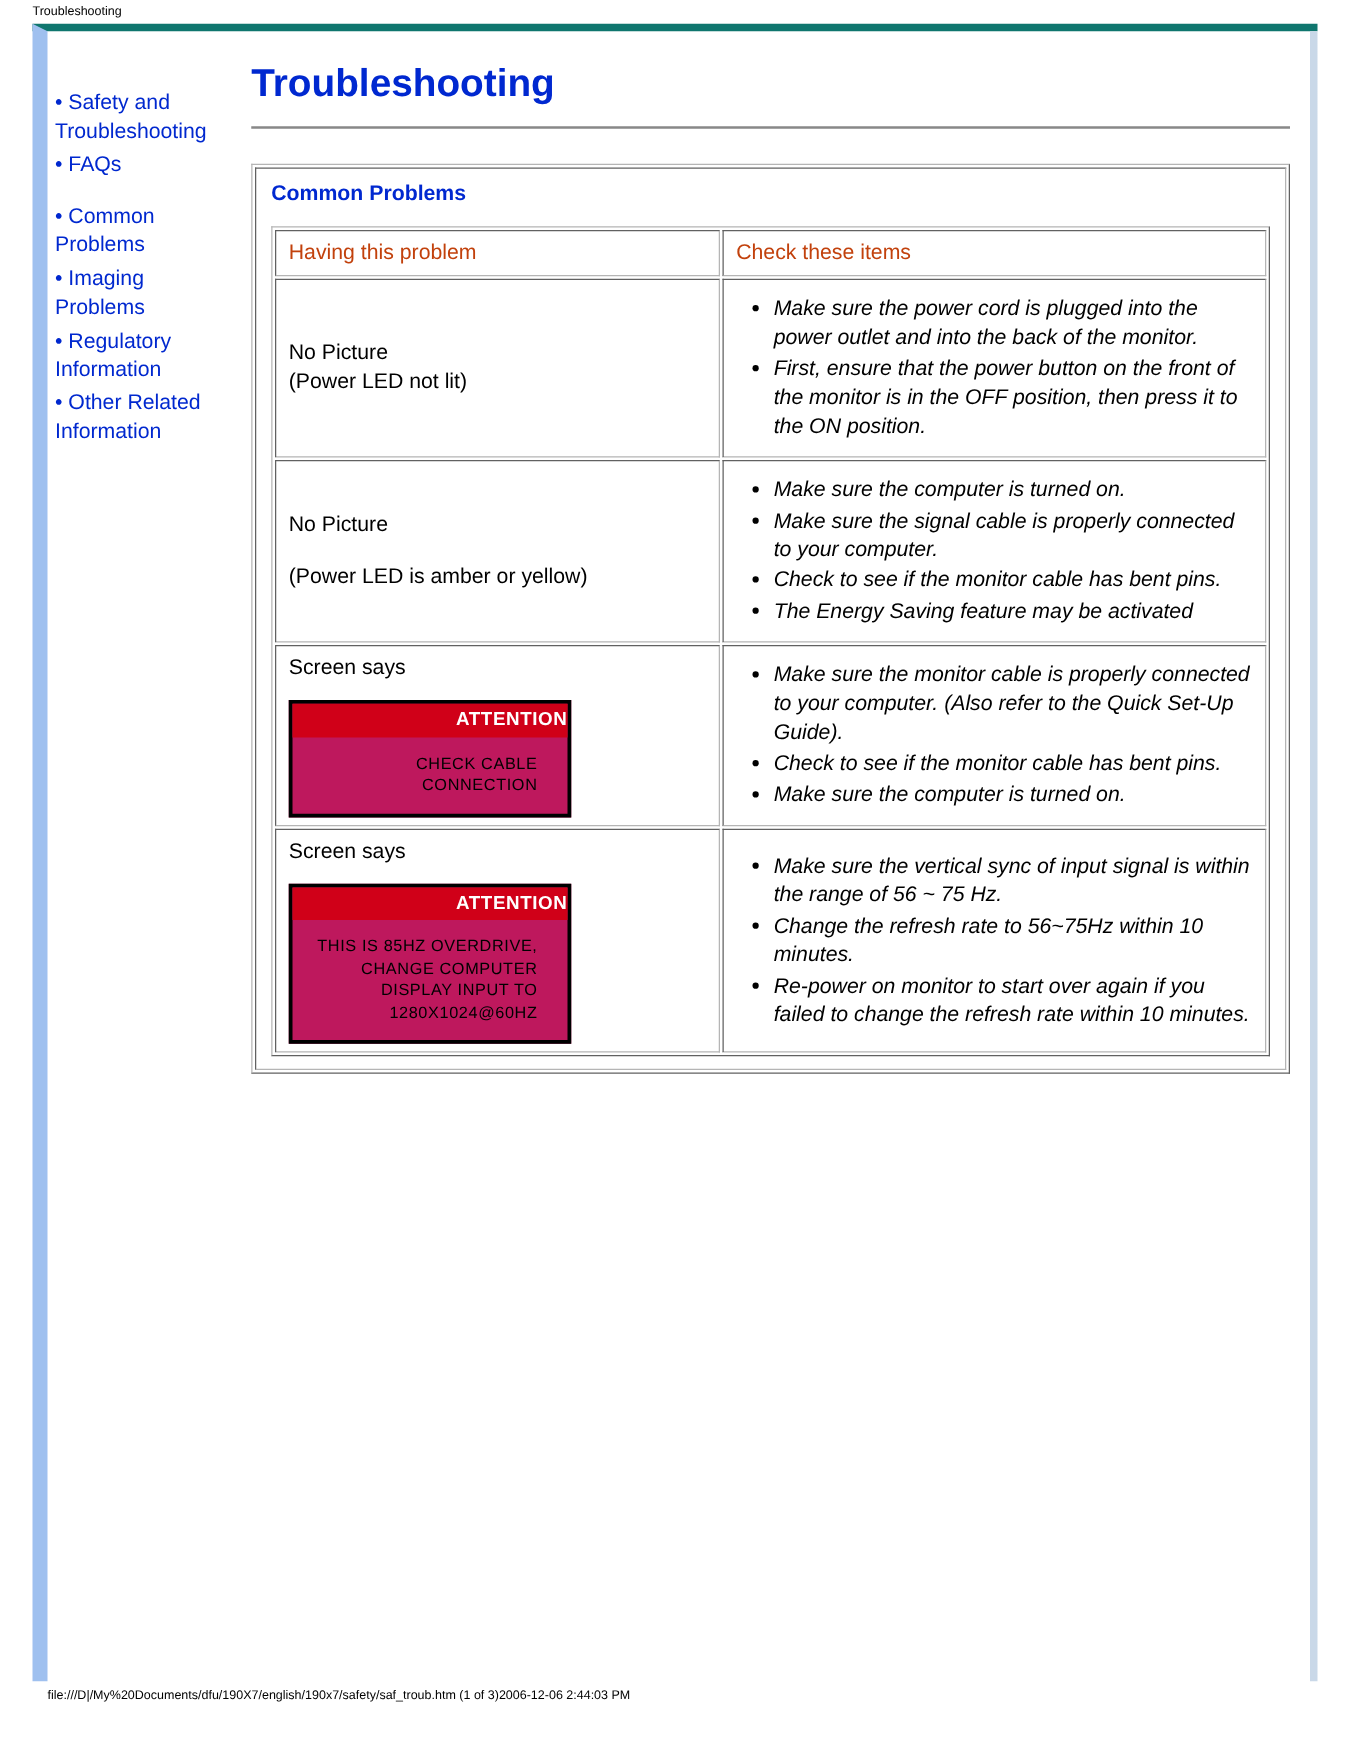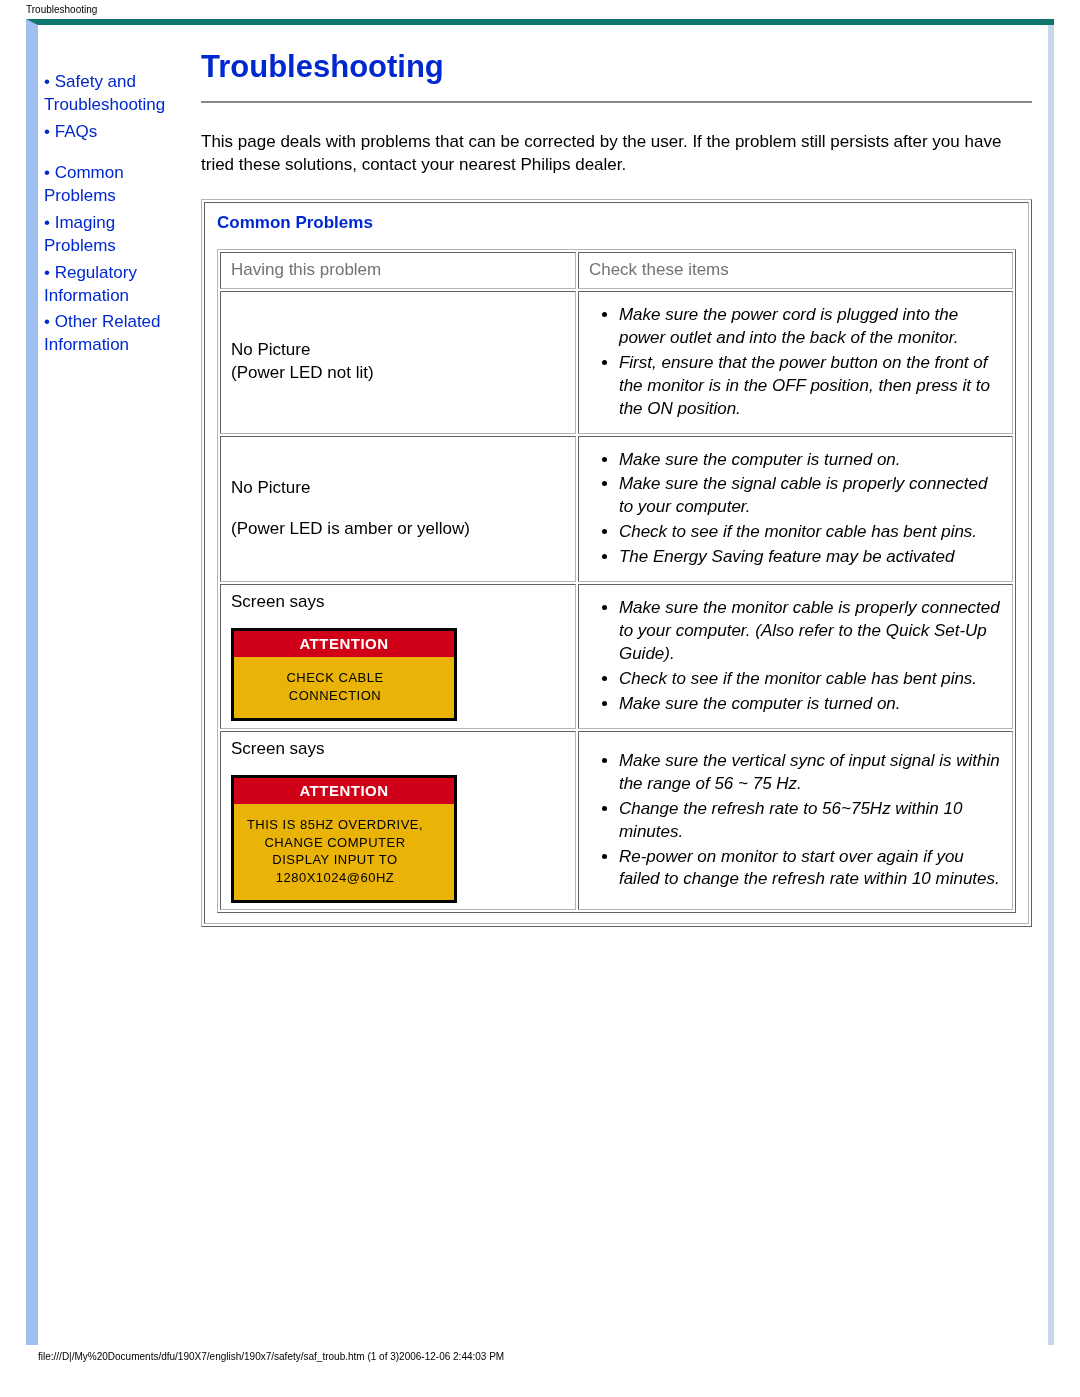--- a/index.html
+++ b/index.html
@@ -99,39 +99,39 @@
     border: 1px outset #b5b5b5;
   }
   table.inner-table > tbody > tr > td {
     border: 1px inset #b5b5b5;
     padding: 6px 10px;
     vertical-align: middle;
     font-size: 17px;
     line-height: 1.35;
   }
   .col-head {
-    color: #737373;
+    color: #c2410c;
   }
   .left-col { width: 45%; }
   .right-col { width: 55%; }
   ul.check {
     margin: 6px 0 6px 0;
     padding-left: 28px;
   }
   ul.check li {
     list-style-type: disc;
     margin: 2px 2px;
     font-style: italic;
   }
   .attention-box {
     margin-top: 14px;
     width: 220px;
     border: 3px solid #000;
-    background: #eab308;
-    text-align: center;
+    background: #be185d;
+    text-align: right;
   }
   .attention-top {
     background: #d00018;
     color: #fff;
     font-weight: bold;
     font-family: Arial, Helvetica, sans-serif;
     font-size: 15px;
     letter-spacing: 0.5px;
     padding: 3px 0;
   }
@@ -164,21 +164,20 @@
         <div style="height:14px"></div>
         <div class="item"><span class="bullet">•</span> <a>Common Problems</a></div>
         <div class="item"><span class="bullet">•</span> <a>Imaging Problems</a></div>
         <div class="item"><span class="bullet">•</span> <a>Regulatory Information</a></div>
         <div class="item"><span class="bullet">•</span> <a>Other Related Information</a></div>
       </div>
 
       <div class="main">
         <h1 class="page-title">Troubleshooting</h1>
         <hr class="rule">
-        <div class="intro">This page deals with problems that can be corrected by the user. If the problem still persists after you have tried these solutions, contact your nearest Philips dealer.</div>
 
         <table class="outer-table">
           <tbody>
             <tr>
               <td>
                 <div class="section-title">Common Problems</div>
                 <div style="height:16px"></div>
 
                 <table class="inner-table">
                   <tbody>

